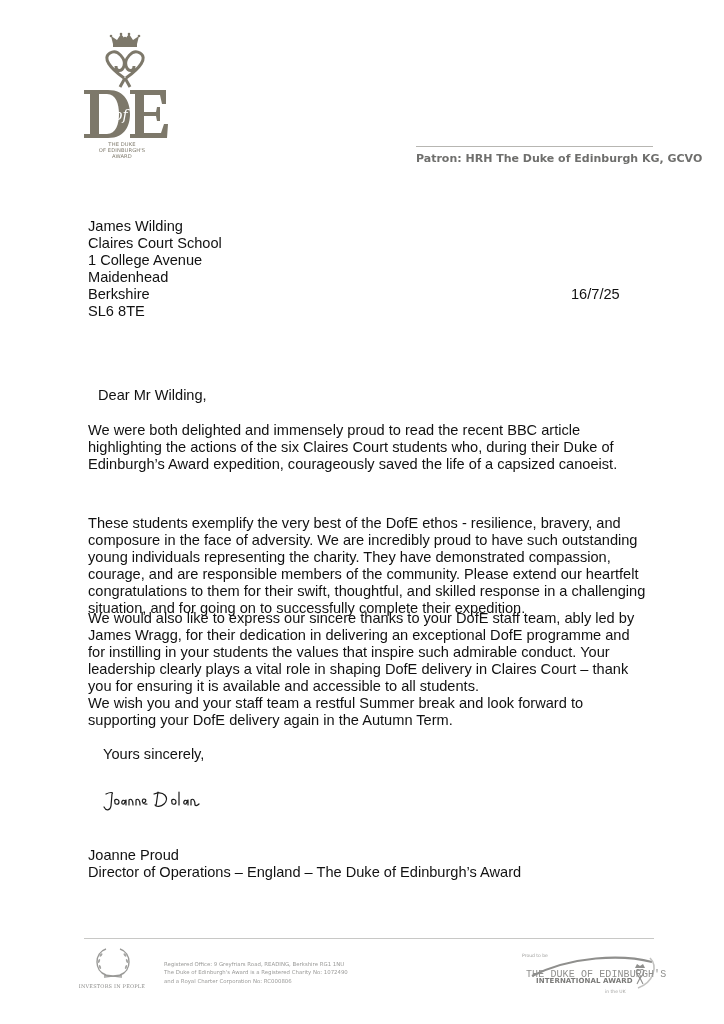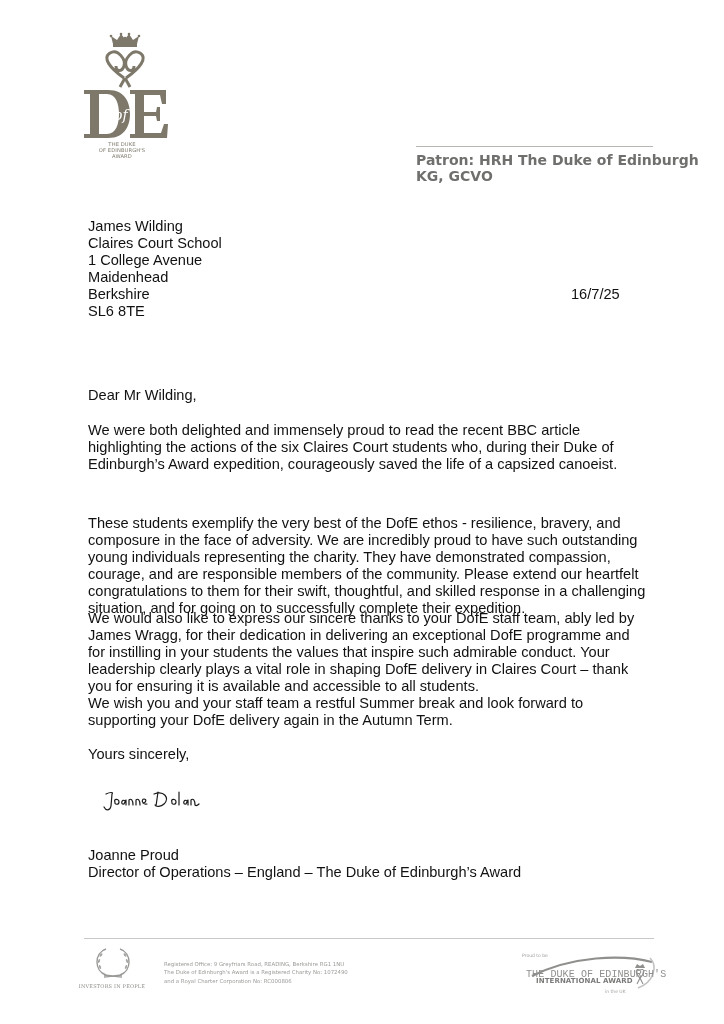--- a/index.html
+++ b/index.html
@@ -7,33 +7,33 @@
   .abs { position: absolute; }
 
   
   .logo { left: 80px; top: 32px; width: 90px; height: 130px; text-align: right; }
   .logo svg { display: block; }
   .logo-caption { left: 78px; top: 141px; width: 88px; text-align: center; font-size: 5.2px; line-height: 6px; color: #7d786a; letter-spacing: 0.1px; font-family: "DejaVu Sans", sans-serif; }
 
   
   .hdr { left: 416px; top: 100px; width: 240px; font-family: "DejaVu Sans", sans-serif; color: #8a8a88; font-size: 9.4px; line-height: 13.8px; }
   .hdr-rule { left: 416px; top: 146px; width: 237px; height: 1px; background: #b7b6b2; }
-  .patron { left: 416px; top: 152px; font-family: "DejaVu Sans", sans-serif; color: #6f6f6d; font-size: 14px; font-weight: bold; }
+  .patron { left: 416px; top: 152px; font-family: "DejaVu Sans", sans-serif; color: #6f6f6d; font-size: 11px; font-weight: bold; }
 
   
   .letter { left: 88px; font-size: 14.6px; line-height: 17px; color: #111; }
   .addr { top: 218px; }
   .date { left: 571px; top: 286px; font-size: 14.6px; line-height: 17px; }
-  .salutation { top: 387px; }
+  .salutation { top: 387px; margin-left: 10px; }
   .para { width: 560px; }
   .p1 { top: 422px; }
   .p2 { top: 491px; margin-top: 24px; }
   .p3 { top: 610px; }
   .p4 { top: 695px; }
-  .closing { top: 746px; }
+  .closing { top: 746px; margin-left: 15px; }
   .signature { left: 100px; top: 786px; }
   .sig-name { top: 847px; }
   .sig-title { top: 864px; }
 
   
   .ftr-rule { left: 84px; top: 938px; width: 570px; height: 1px; background: #c8c8c6; }
   .iip { left: 78px; top: 945px; width: 70px; height: 50px; }
   .iip-text { left: 76px; top: 983px; width: 72px; text-align: center; font-family: "DejaVu Serif", serif; font-size: 5px; color: #8d8d8b; letter-spacing: 0.2px; }
   .reg { left: 164px; top: 960px; font-family: "DejaVu Sans", sans-serif; font-size: 5.4px; line-height: 8.4px; color: #9b9b99; }
   .intl { left: 512px; top: 948px; width: 150px; height: 50px; }

